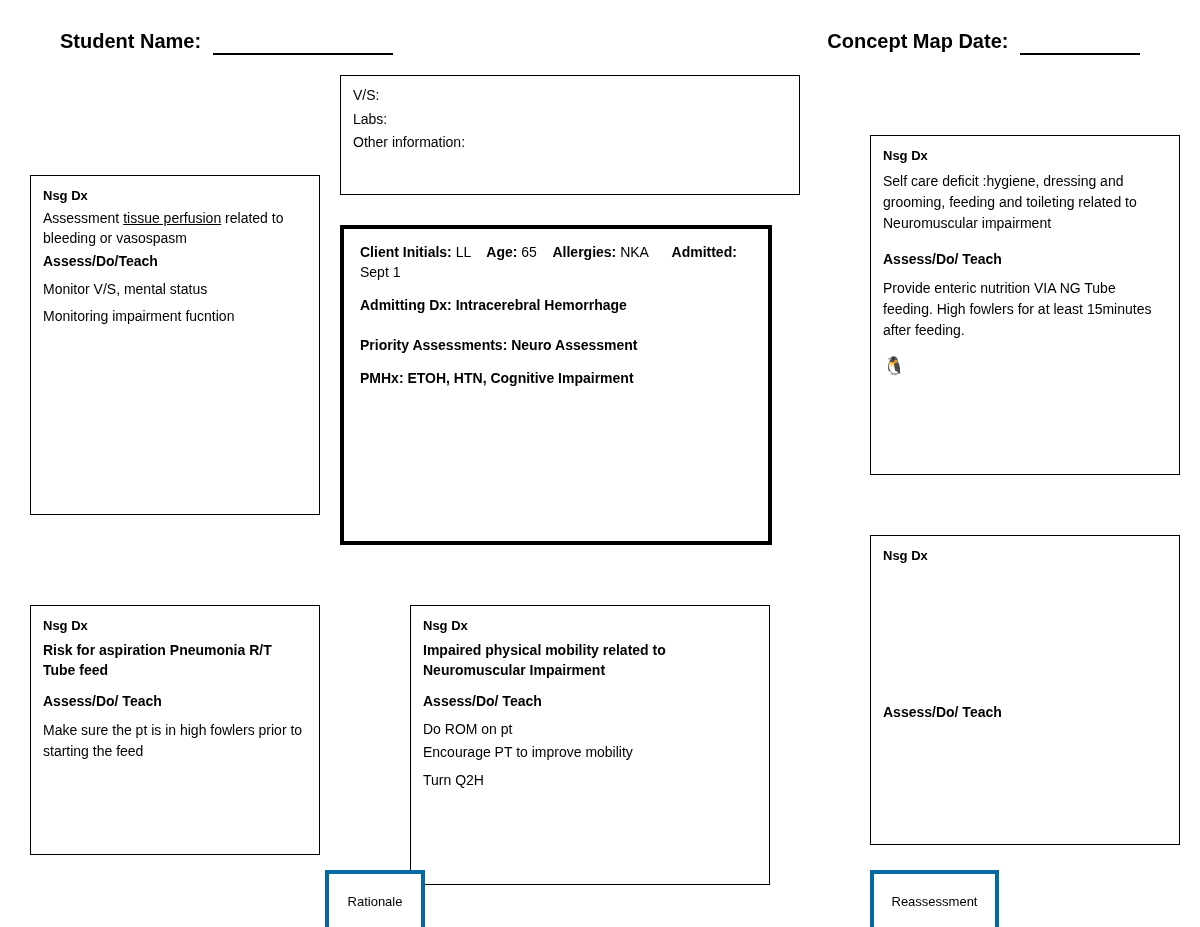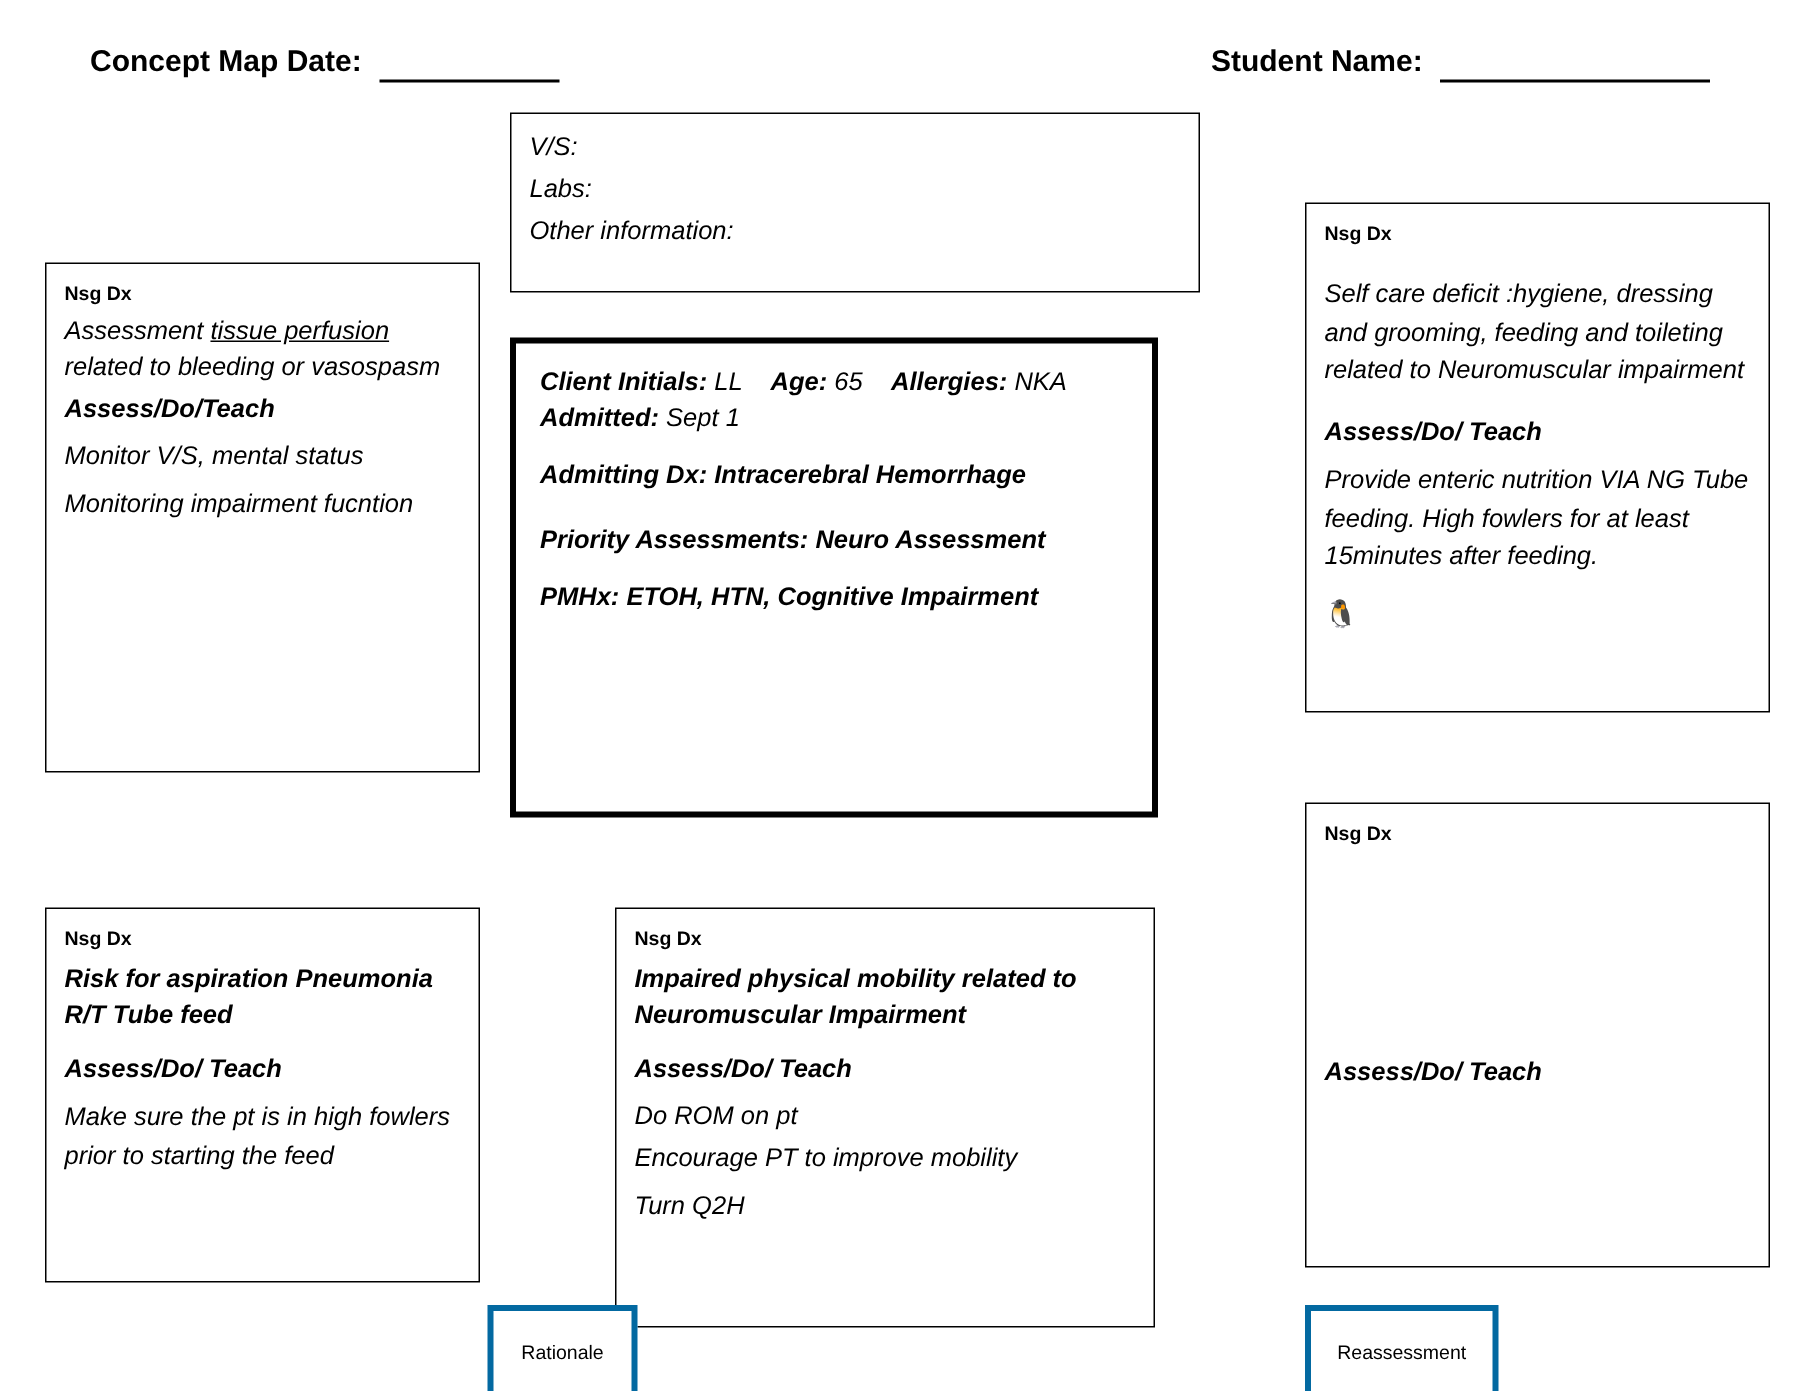--- a/index.html
+++ b/index.html
@@ -45,24 +45,23 @@
     }
     .box-bold-border {
       border: 4px solid #000;
     }
     .box-label {
       font-weight: bold;
       font-size: 13px;
       margin-bottom: 6px;
     }
     .box-text {
-      font-size: 17px;
+      font-size: 14px;
       margin-bottom: 4px;
       line-height: 1.4;
-      font-style: italic;
     }
     .underline-link {
       text-decoration: underline;
     }
     
     .bottom-label {
       position: absolute;
       border: 4px solid #0369a1;
       background: #fff;
       padding: 20px 10px;
@@ -72,26 +71,26 @@
       font-size: 18px;
     }
   </style>
 </head>
 <body>
 
 <div class="page">
 
   <div class="header">
     <div style="font-size:20px;font-weight:bold;">
+      <span>Student Name:</span>
+      <span class="underline-blank" style="min-width:180px;">&nbsp;&nbsp;&nbsp;&nbsp;&nbsp;&nbsp;&nbsp;&nbsp;&nbsp;&nbsp;&nbsp;&nbsp;&nbsp;&nbsp;&nbsp;&nbsp;</span>
+    </div>
+    <div style="font-size:20px;font-weight:bold;">
       <span>Concept Map Date:</span>
       <span class="underline-blank">&nbsp;&nbsp;&nbsp;&nbsp;&nbsp;&nbsp;&nbsp;&nbsp;&nbsp;&nbsp;</span>
-    </div>
-    <div style="font-size:20px;font-weight:bold;">
-      <span>Student Name:</span>
-      <span class="underline-blank" style="min-width:180px;">&nbsp;&nbsp;&nbsp;&nbsp;&nbsp;&nbsp;&nbsp;&nbsp;&nbsp;&nbsp;&nbsp;&nbsp;&nbsp;&nbsp;&nbsp;&nbsp;</span>
     </div>
   </div>
 
   <div class="main-layout" style="position:relative; height:860px;">
 
     <div class="box" style="left:320px; top:0px; width:460px; height:120px;">
       <div class="box-text">V/S:</div>
       <div class="box-text">Labs:</div>
       <div class="box-text">Other information:</div>
     </div>
@@ -120,21 +119,21 @@
       <div class="box-text">
         <span>Assessment </span><span class="underline-link">tissue perfusion</span><span> related to bleeding or vasospasm</span>
       </div>
       <div class="box-text" style="font-weight:bold;">Assess/Do/Teach</div>
       <div class="box-text" style="margin-top:8px;">Monitor V/S, mental status</div>
       <div class="box-text" style="margin-top:8px;">Monitoring impairment fucntion</div>
     </div>
 
     <div class="box" style="left:850px; top:60px; width:310px; height:340px; padding:12px;">
       <div class="box-label">Nsg Dx</div>
-      <div class="box-text" style="margin-top:20px; line-height:1.5;">Self care deficit :hygiene, dressing and grooming, feeding and toileting related to Neuromuscular impairment</div>
+      <div class="box-text" style="margin-top:8px; line-height:1.5;">Self care deficit :hygiene, dressing and grooming, feeding and toileting related to Neuromuscular impairment</div>
       <div class="box-text" style="margin-top:16px; font-weight:bold;">Assess/Do/ Teach</div>
       <div class="box-text" style="margin-top:8px; line-height:1.5;">Provide enteric nutrition VIA NG Tube feeding. High fowlers for at least 15minutes after feeding.</div>
       <div class="icon-pac" style="margin-top:14px;">🐧</div>
     </div>
 
     <div class="box" style="left:10px; top:530px; width:290px; height:250px; padding:12px;">
       <div class="box-label">Nsg Dx</div>
       <div class="box-text" style="margin-top:8px; font-weight:bold; line-height:1.4;">Risk for aspiration Pneumonia R/T Tube feed</div>
       <div class="box-text" style="margin-top:12px; font-weight:bold;">Assess/Do/ Teach</div>
       <div class="box-text" style="margin-top:8px; line-height:1.5;">Make sure the pt is in high fowlers prior to starting the feed</div>

